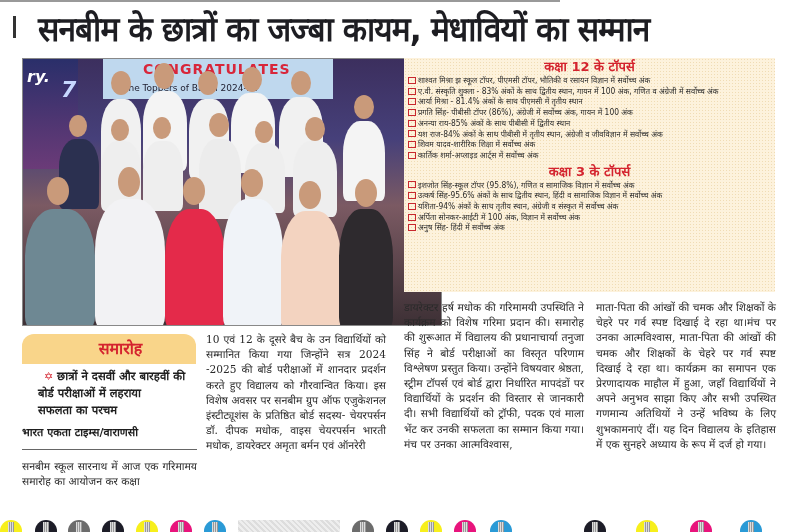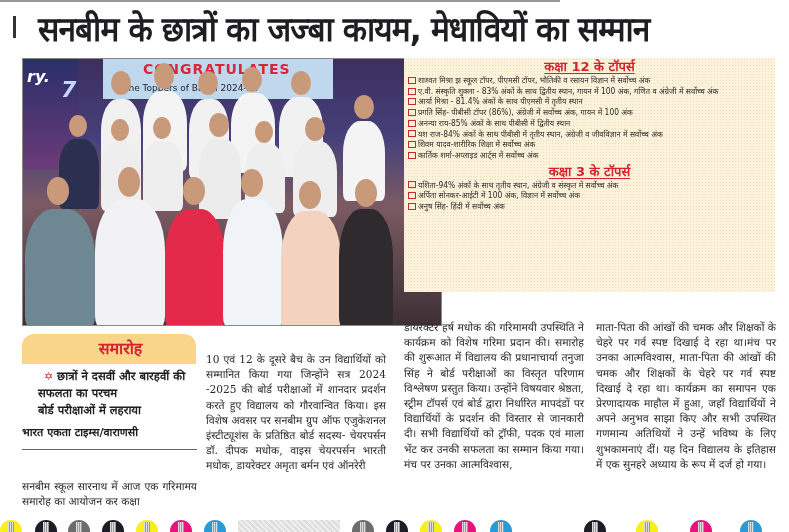--- a/index.html
+++ b/index.html
@@ -33,21 +33,21 @@
 
     
     .toppers {
       position: absolute; left: 404px; top: 58px; width: 371px; height: 234px;
       background-color: #fdf2dc;
       background-image: radial-gradient(#f0dcb4 0.7px, transparent 0.8px);
       background-size: 3px 3px;
     }
     .toppers h3 {
       text-align: center; color: #d4232e; font-size: 13px; font-weight: bold;
-      text-decoration: underline; text-underline-offset: 2px; height: 16px; line-height: 16px;
+      text-underline-offset: 2px; height: 16px; line-height: 16px;
     }
     .toppers .sec12 { padding-top: 1px; }
     .toppers .sec10 { margin-top: 3px; }
     .toppers ul { list-style: none; padding-left: 4px; }
     .toppers li {
       font-size: 8.2px; line-height: 10.7px; color: #2a2a2a; white-space: nowrap;
       display: flex; align-items: center;
     }
     .toppers li .box {
       display: inline-block; width: 8px; height: 7px; border: 1px solid #c8282e;
@@ -66,21 +66,21 @@
       font-size: 11.5px; font-weight: bold; line-height: 17px; color: #1e1e1e;
     }
     .sub-head .star { color: #d4232e; font-size: 11px; margin-right: 4px; }
     .sub-head .line { padding-left: 16px; }
     .sub-head .line.first { padding-left: 0; text-align: center; }
     .byline { position: absolute; left: 22px; top: 424px; font-size: 11px; font-weight: bold; color: #1e1e1e; }
     .byline-rule { position: absolute; left: 22px; top: 449px; width: 175px; height: 1px; background: #666; }
 
     .col {
       position: absolute; font-family: "DejaVu Serif", serif; font-size: 10.6px;
-      line-height: 15.2px; color: #2a2a2a; text-align: justify; margin-top: 20px;
+      line-height: 15.2px; color: #2a2a2a; text-align: justify;
     }
     .col p { text-align-last: left; }
     .col1 { left: 22px; top: 459px; width: 175px; }
     .col2 { left: 206px; top: 332px; width: 180px; }
     .col3 { left: 404px; top: 300px; width: 180px; }
     .col4 { left: 596px; top: 300px; width: 180px; }
 
     
     .reg { position: absolute; top: 520px; height: 12px; width: 789px; left: 0; }
     .reg .m {
@@ -187,40 +187,48 @@
           <span class="box"></span>
           <span class="t">कार्तिक शर्मा-अप्लाइड आर्ट्स में सर्वोच्च अंक</span>
         </li>
     </ul>
   </div>
   <div class="sec10">
     <h3>कक्षा 3 के टॉपर्स</h3>
     <ul>
       <li>
           <span class="box"></span>
+          <span class="t">इशजोत सिंह-स्कूल टॉपर (95.8%), गणित व सामाजिक विज्ञान में सर्वोच्च अंक</span>
+        </li>
+      <li>
+          <span class="box"></span>
+          <span class="t">उत्कर्ष सिंह-95.6% अंकों के साथ द्वितीय स्थान, हिंदी व सामाजिक विज्ञान में सर्वोच्च अंक</span>
+        </li>
+      <li>
+          <span class="box"></span>
           <span class="t">यशिता-94% अंकों के साथ तृतीय स्थान, अंग्रेजी व संस्कृत में सर्वोच्च अंक</span>
         </li>
       <li>
           <span class="box"></span>
           <span class="t">अर्पिता सोनकर-आईटी में 100 अंक, विज्ञान में सर्वोच्च अंक</span>
         </li>
       <li>
           <span class="box"></span>
           <span class="t">अनुष सिंह- हिंदी में सर्वोच्च अंक</span>
         </li>
     </ul>
   </div>
 </div>
 
 <div class="tag">समारोह</div>
 
 <div class="sub-head">
   <div class="line first"><span class="star">✡</span><span>छात्रों ने दसवीं और बारहवीं की</span></div>
+  <div class="line">बोर्ड परीक्षाओं में लहराया</div>
   <div class="line">सफलता का परचम</div>
-  <div class="line">बोर्ड परीक्षाओं में लहराया</div>
 </div>
 
 <div class="byline">भारत एकता टाइम्स/वाराणसी</div>
 <div class="byline-rule"></div>
 
 <div class="col col1">
     <p>सनबीम स्कूल सारनाथ में आज एक गरिमामय समारोह का आयोजन कर कक्षा</p>
   </div>
 <div class="col col2">
     <p>10 एवं 12 के दूसरे बैच के उन विद्यार्थियों को सम्मानित किया गया जिन्होंने सत्र 2024 -2025 की बोर्ड परीक्षाओं में शानदार प्रदर्शन करते हुए विद्यालय को गौरवान्वित किया। इस विशेष अवसर पर सनबीम ग्रुप ऑफ एजुकेशनल इंस्टीट्यूशंस के प्रतिष्ठित बोर्ड सदस्य- चेयरपर्सन डॉ. दीपक मधोक, वाइस चेयरपर्सन भारती मधोक, डायरेक्टर अमृता बर्मन एवं ऑनरेरी</p>

